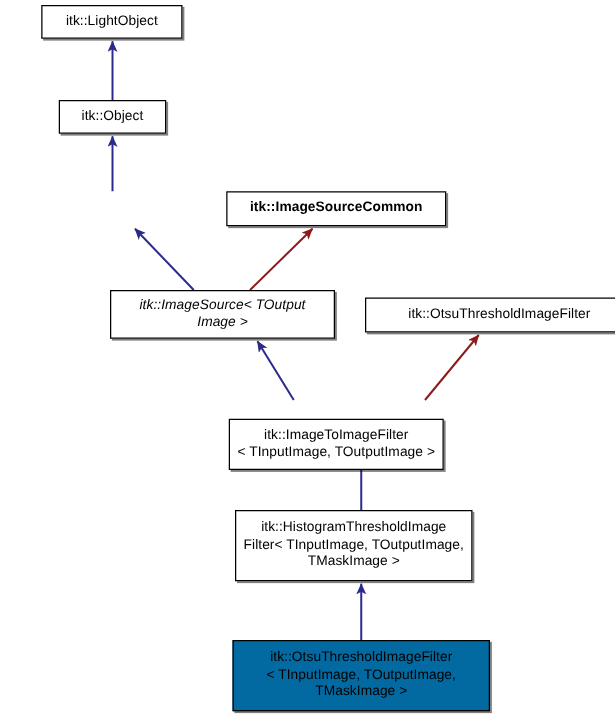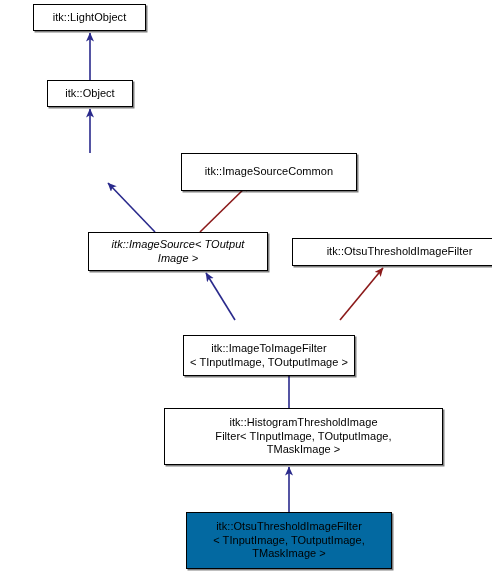--- a/index.html
+++ b/index.html
@@ -83,39 +83,39 @@
 
   <div class="node" style="left:13px; top:4px; width:113px; height:27px;">
     <span class="label">itk::LightObject</span>
   </div>
 
   <div class="node" style="left:27px; top:80px; width:86px; height:27px;text-align:right;">
     <span class="label">itk::Object</span>
   </div>
 
 
-  <div class="node" style="left:161px; top:153px; width:176px; height:38px;">
+  <div class="node" style="left:161px; top:153px; width:176px; height:28px;font-weight:bold;">
     <span class="label">itk::ImageSourceCommon</span>
   </div>
 
   <div class="node" style="left:68px; top:232px; width:180px; height:39px;font-style:italic;">
     <span class="label">itk::ImageSource&lt; TOutput
 Image &gt;</span>
   </div>
 
   <div class="node" style="left:272px; top:238px; width:215px; height:28px;">
     <span class="label">itk::OtsuThresholdImageFilter</span>
   </div>
 
   <div class="node" style="left:163px; top:335px; width:172px; height:41px;">
     <span class="label">itk::ImageToImageFilter
 &lt; TInputImage, TOutputImage &gt;</span>
   </div>
 
-  <div class="node" style="left:144px; top:408px; width:279px; height:57px;align-items:center;">
+  <div class="node" style="left:168px; top:408px; width:190px; height:57px;align-items:center;">
     <span class="label">itk::HistogramThresholdImage
 Filter&lt; TInputImage, TOutputImage,
 TMaskImage &gt;</span>
   </div>
 
   <div class="node highlight" style="left:166px; top:512px; width:206px; height:57px;">
     <span class="label">itk::OtsuThresholdImageFilter
 &lt; TInputImage, TOutputImage,
 TMaskImage &gt;</span>
   </div>

